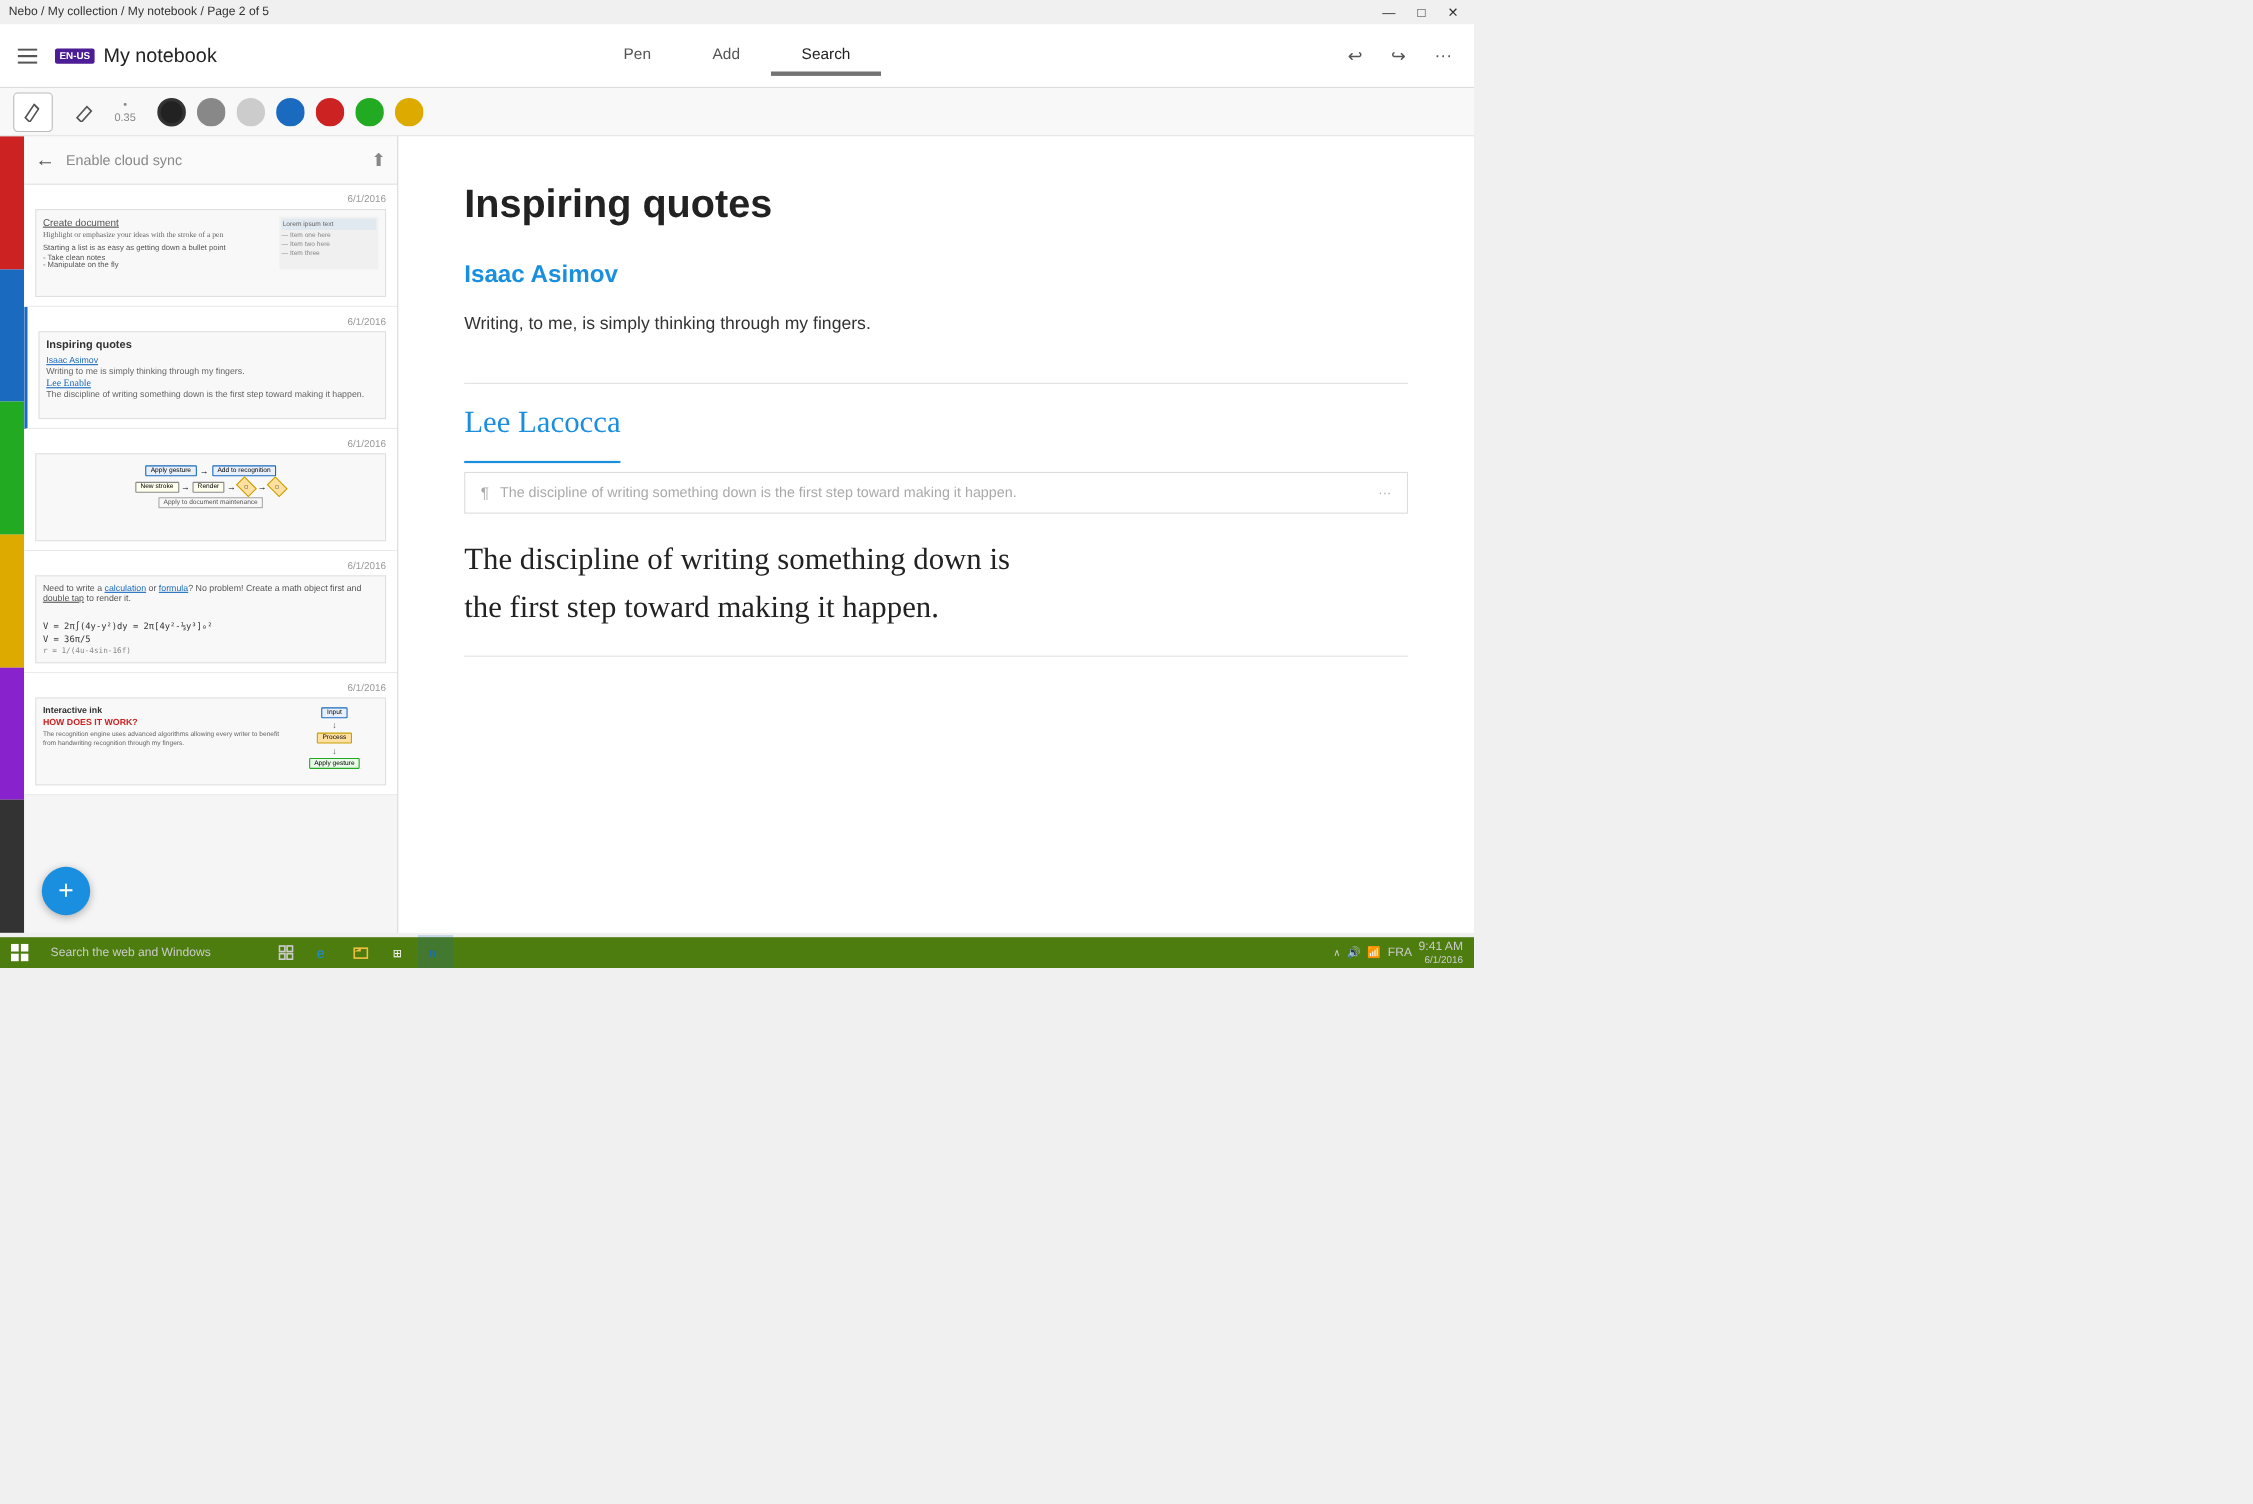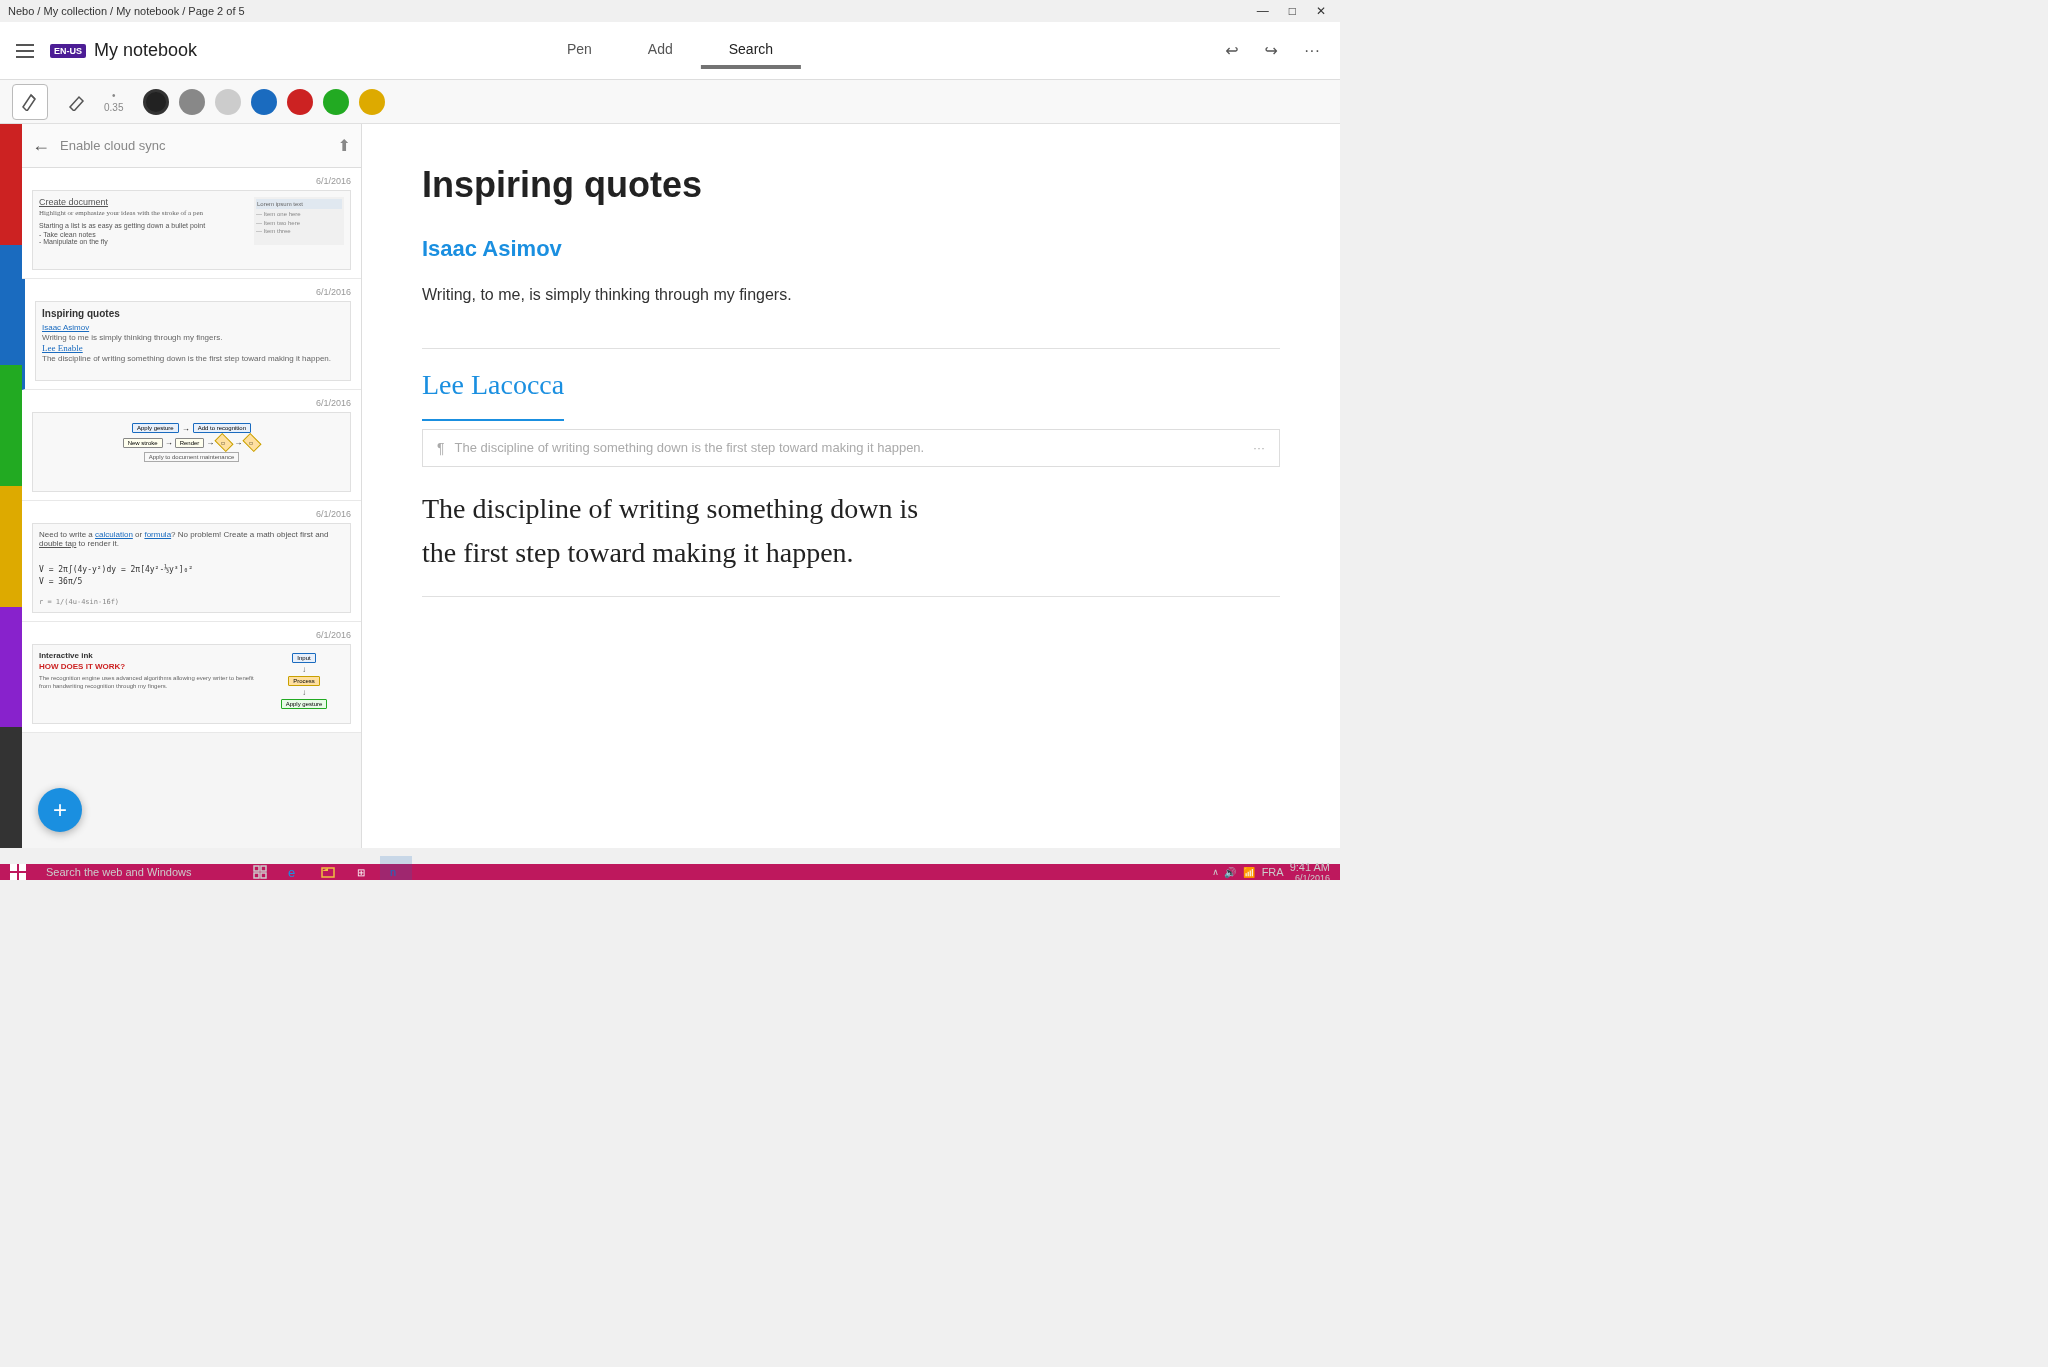--- a/index.html
+++ b/index.html
@@ -247,22 +247,22 @@
       font-family: 'Segoe Script', cursive;
       font-size: 28px;
       color: #222;
       line-height: 1.6;
       margin-bottom: 20px;
     }
     .divider { border: none; border-top: 1px solid #e0e0e0; margin: 20px 0; }
 
     
     .taskbar {
-      height: 16px;
-      background: #be185d;
+      height: 28px;
+      background: #4d7c0f;
       display: flex;
       align-items: center;
       position: absolute;
       bottom: 0;
       left: 0;
       right: 0;
     }
     .taskbar-start {
       width: 36px;
       height: 32px;
@@ -442,21 +442,21 @@
         </div>
       </div>
     </div>
 
     <div class="page-item">
       <div class="page-date">6/1/2016</div>
       <div class="page-thumb">
         <div style="font-size:8px; color:#555; margin-bottom:16px;">Need to write a <span style="color:#1a6bbf; text-decoration:underline;">calculation</span> or <span style="color:#1a6bbf; text-decoration:underline;">formula</span>? No problem! Create a math object first and <span style="text-decoration:underline;">double tap</span> to render it.</div>
         <div class="math-text">V = 2π∫(4y-y²)dy = 2π[4y²-⅓y³]₀²</div>
         <div class="math-text">V = 36π/5</div>
-        <div style="font-size:7px; color:#888; margin-top:10px; font-family:monospace;">r = 1/(4u-4sin-16f)</div>
+        <div style="font-size:7px; color:#888; margin-top:0; font-family:monospace;">r = 1/(4u-4sin-16f)</div>
       </div>
     </div>
 
     <div class="page-item">
       <div class="page-date">6/1/2016</div>
       <div class="page-thumb">
         <div style="display:flex; gap:6px;">
           <div style="flex:1;">
             <div style="font-size:8px; font-weight:bold; color:#333; margin-bottom:2px;">Interactive ink</div>
             <div style="font-size:8px; font-weight:bold; color:#cc2222; margin-bottom:3px;">HOW DOES IT WORK?</div>

